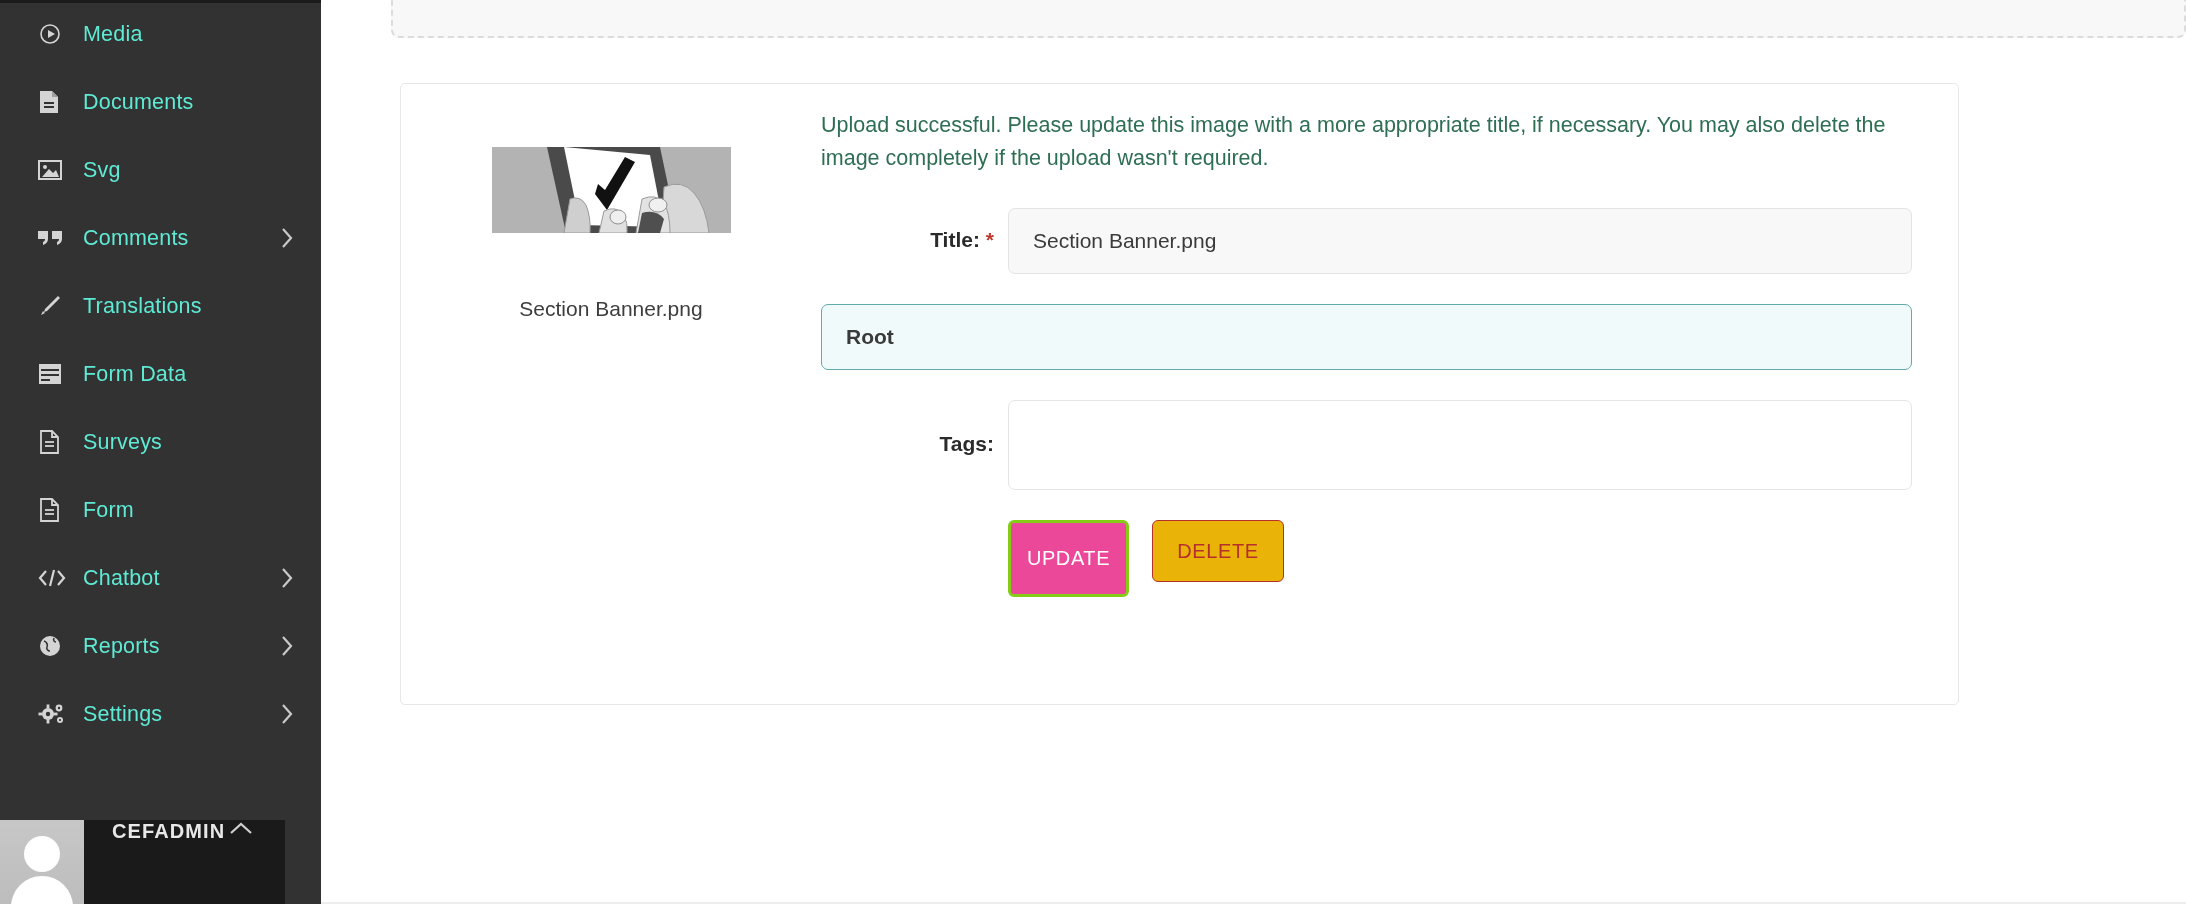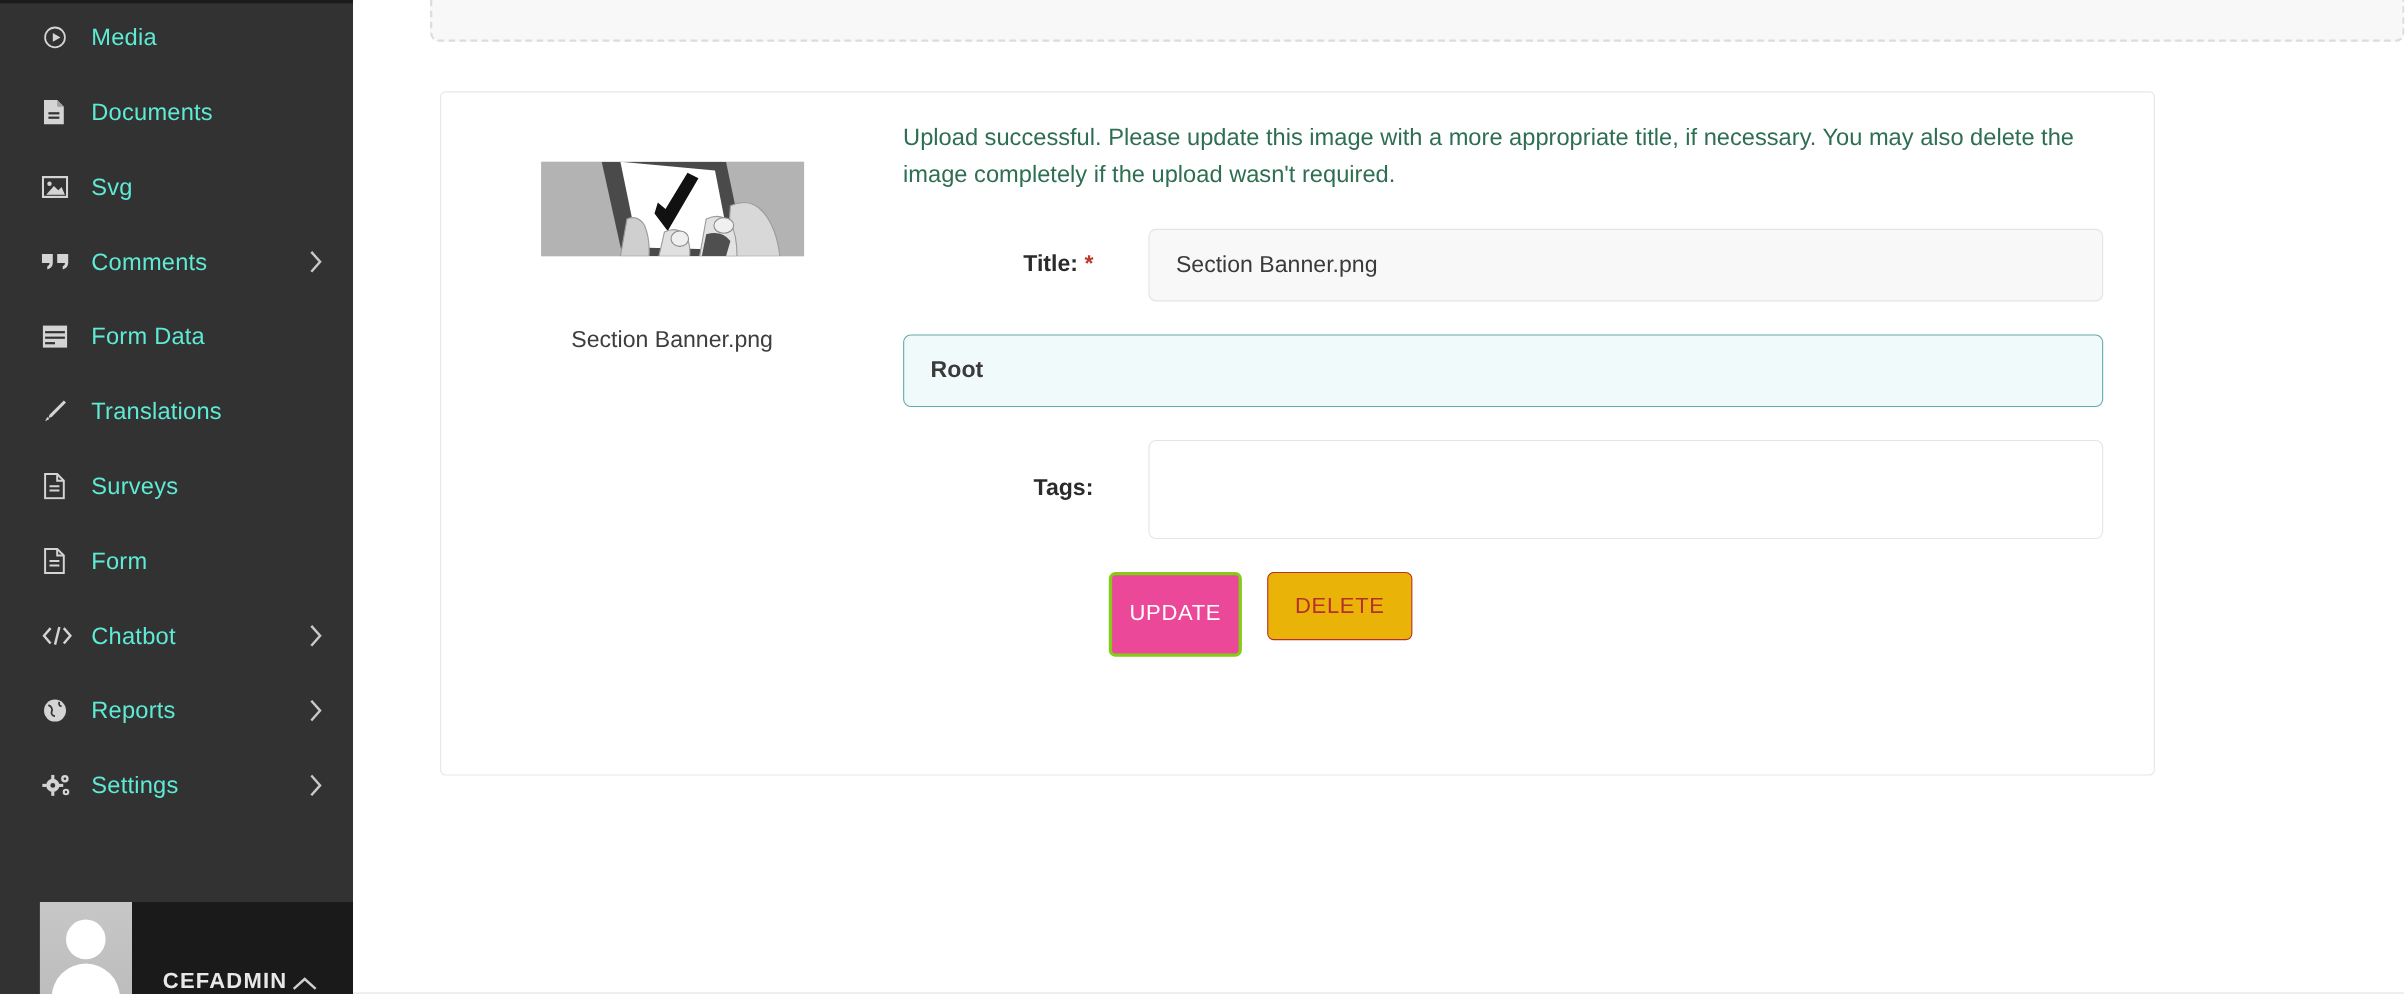--- a/index.html
+++ b/index.html
@@ -50,23 +50,22 @@
     margin-left: auto;
     color: #c9c9c9;
     display: flex; align-items: center;
   }
 
   
   .user-bar {
     position: absolute; bottom: 0; left: 0;
     width: 285px; height: 84px;
     background: #1a1a1a;
-    display: flex; align-items: flex-end;
-    overflow: hidden;
-    margin-left: 36px;
+    display: flex; align-items: flex-start;
+    overflow: hidden;
   }
   .avatar {
     width: 84px; height: 84px;
     background: linear-gradient(180deg,#c7c7c7 0%, #bdbdbd 100%);
     position: relative; flex: 0 0 84px;
     overflow: hidden;
   }
   .avatar .head {
     position: absolute; width: 36px; height: 36px; border-radius: 50%;
     background: #ffffff; left: 24px; top: 16px;
@@ -131,21 +130,21 @@
     padding-top: 25px;
     padding-right: 46px;
   }
   .alert {
     color: #2e6e52;
     font-size: 21.5px;
     line-height: 33px;
     max-width: 1100px;
     margin-bottom: 33px;
   }
-  .field-row { display: flex; align-items: flex-start; margin-bottom: 30px; gap: 36px; }
+  .field-row { display: flex; align-items: flex-start; margin-bottom: 30px; }
   .field-label {
     width: 187px; flex: 0 0 187px;
     text-align: right;
     font-weight: bold;
     font-size: 21px;
     color: #2b2b2b;
     padding-right: 14px;
   }
   .req { color: #c0392b; font-weight: bold; }
 
@@ -260,38 +259,38 @@
         <span class="nav-label">Comments</span>
         <span class="nav-caret">
           <svg width="16" height="26" viewBox="0 0 16 26" fill="none" stroke="#c9c9c9" stroke-width="2.2">
               <polyline points="4,4 12,13 4,22"></polyline>
             </svg>
         </span>
       </div>
 
       <div class="nav-item">
         <span class="nav-icon">
+          <svg width="24" height="24" viewBox="0 0 24 24" fill="#d4d4d4">
+            <path d="M20 2l2 2-13 13-3 1 1-3z"></path>
+            <path d="M5 17l-2 4 4-2z"></path>
+          </svg>
+        </span>
+        <span class="nav-label">Translations</span>
+      </div>
+
+      <div class="nav-item">
+        <span class="nav-icon">
           <svg width="24" height="22" viewBox="0 0 24 22">
             <rect x="1" y="1" width="22" height="20" fill="#d4d4d4"></rect>
             <rect x="3" y="6" width="18" height="2" fill="#323232"></rect>
             <rect x="3" y="11" width="18" height="2" fill="#323232"></rect>
             <rect x="3" y="16" width="9" height="2" fill="#323232"></rect>
           </svg>
         </span>
         <span class="nav-label">Form Data</span>
-      </div>
-
-      <div class="nav-item">
-        <span class="nav-icon">
-          <svg width="24" height="24" viewBox="0 0 24 24" fill="#d4d4d4">
-            <path d="M20 2l2 2-13 13-3 1 1-3z"></path>
-            <path d="M5 17l-2 4 4-2z"></path>
-          </svg>
-        </span>
-        <span class="nav-label">Translations</span>
       </div>
 
       <div class="nav-item">
         <span class="nav-icon">
           <svg width="22" height="24" viewBox="0 0 22 24" fill="none" stroke="#d4d4d4" stroke-width="1.8">
             <path d="M3 1h11l6 6v16H3z"></path>
               <path d="M14 1v6h6"></path>
             <line x1="7" y1="12" x2="16" y2="12"></line>
               <line x1="7" y1="16" x2="16" y2="16"></line>
           </svg>

